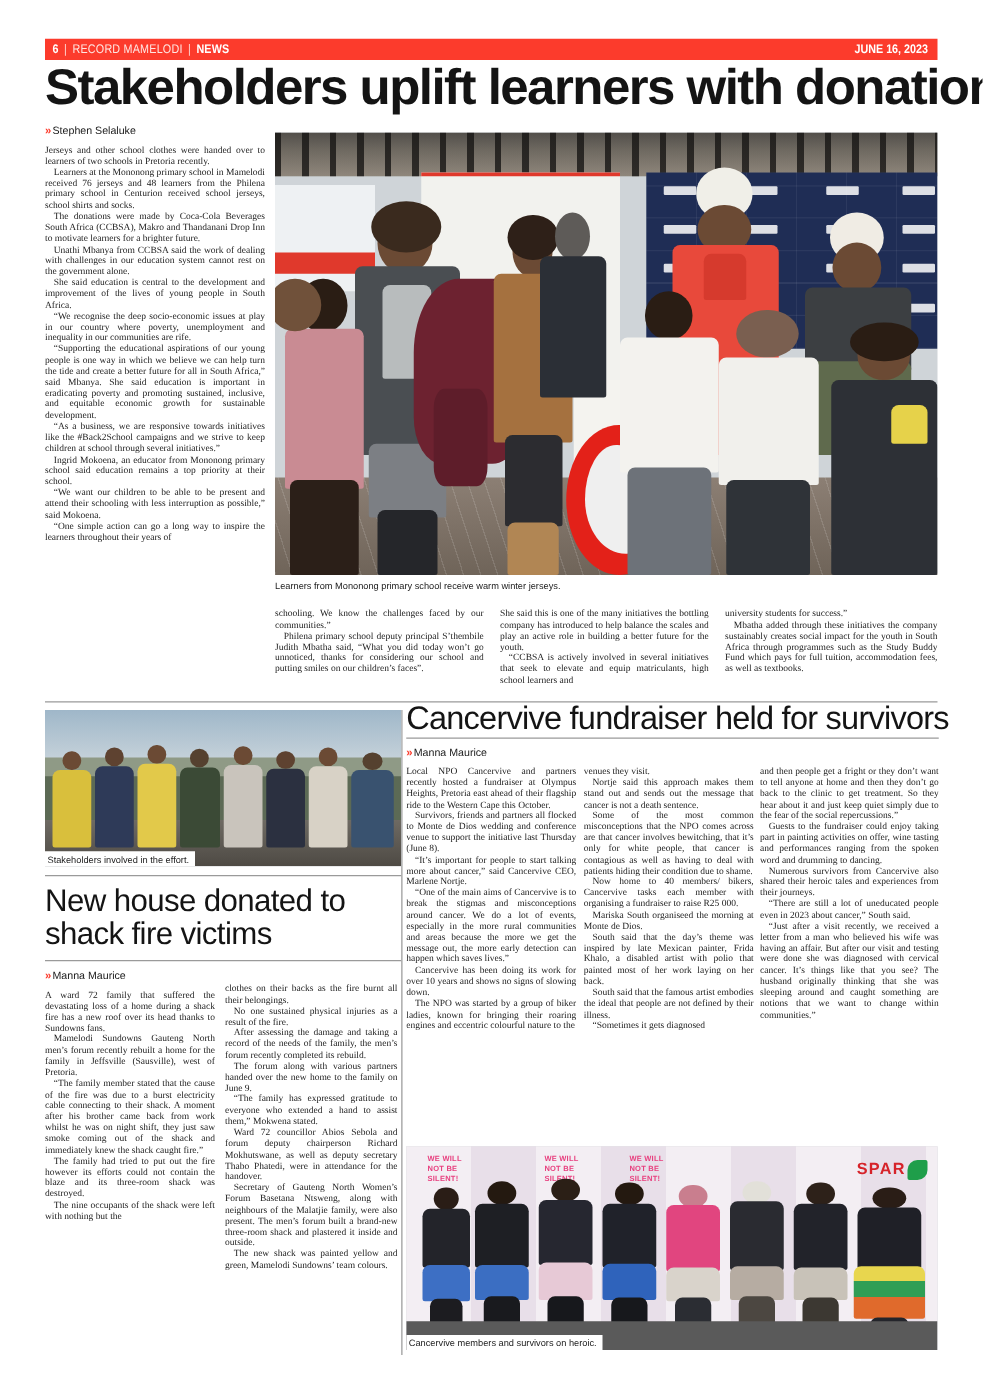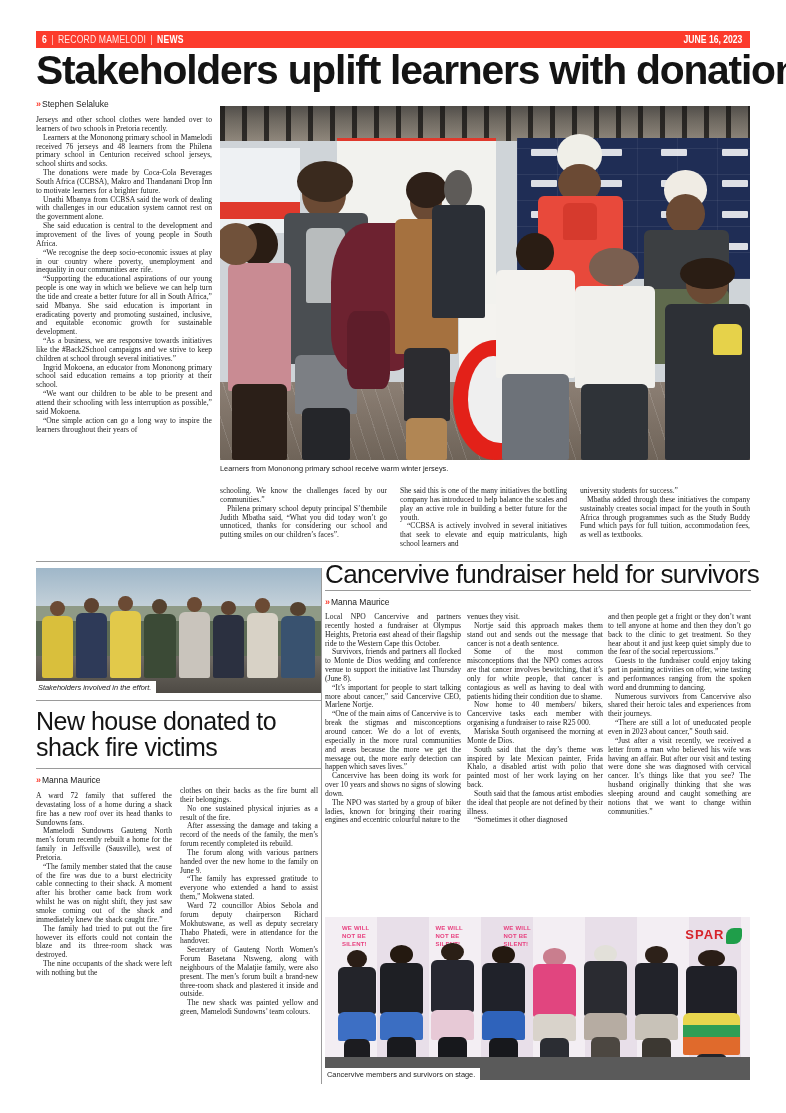--- a/index.html
+++ b/index.html
@@ -91,21 +91,21 @@
     white-space: nowrap;
   }
   .caption-below {
     position: absolute; font-family: "Liberation Sans", sans-serif;
     font-size: 7.4px; color: #1b1b1b; white-space: nowrap;
   }
 
   
   #photo-main { left: 220px; top: 106px; width: 530px; height: 354px; }
   
-  #photo-stakeholders { left: 36px; top: 568px; width: 285px; height: 125px; font-style: italic; }
+  #photo-stakeholders { left: 36px; top: 568px; width: 285px; height: 125px; }
   
   #photo-cancervive { left: 325px; top: 917px; width: 425px; height: 163px; }
 
   
   .rule { position: absolute; background: #9a9a9a; height: 1px; }
   #rule-a1-bottom { left: 36px; top: 561px; width: 714px; }
   #rule-a2-left { left: 321px; top: 568px; width: 1px; height: 516px;
     background: #9a9a9a; }
   #rule-a3-top { left: 36px; top: 700px; width: 285px; }
   #rule-a2-head { left: 325px; top: 590px; width: 426px; }
@@ -399,21 +399,21 @@
       <p>The NPO was started by a group of biker ladies, known for bringing their roaring engines and eccentric colourful nature to the</p>
     </div>
   <div class="col a2c2">
       <p class="first">venues they visit.</p>
       <p>Nortje said this approach makes them stand out and sends out the message that cancer is not a death sentence.</p>
       <p>Some of the most common misconceptions that the NPO comes across are that cancer involves bewitching, that it’s only for white people, that cancer is contagious as well as having to deal with patients hiding their condition due to shame.</p>
       <p>Now home to 40 members/ bikers, Cancervive tasks each member with organising a fundraiser to raise R25 000.</p>
       <p>Mariska South organiseed the morning at Monte de Dios.</p>
       <p>South said that the day’s theme was inspired by late Mexican painter, Frida Khalo, a disabled artist with polio that painted most of her work laying on her back.</p>
       <p>South said that the famous artist embodies the ideal that people are not defined by their illness.</p>
-      <p>“Sometimes it other diagnosed</p>
+      <p>“Sometimes it gets diagnosed</p>
     </div>
   <div class="col a2c3">
       <p class="first">and then people get a fright or they don’t want to tell anyone at home and then they don’t go back to the clinic to get treatment. So they hear about it and just keep quiet simply due to the fear of the social repercussions.”</p>
       <p>Guests to the fundraiser could enjoy taking part in painting activities on offer, wine tasting and performances ranging from the spoken word and drumming to dancing.</p>
       <p>Numerous survivors from Cancervive also shared their heroic tales and experiences from their journeys.</p>
       <p>“There are still a lot of uneducated people even in 2023 about cancer,” South said.</p>
       <p>“Just after a visit recently, we received a letter from a man who believed his wife was having an affair. But after our visit and testing were done she was diagnosed with cervical cancer. It’s things like that you see? The husband originally thinking that she was sleeping around and caught something are notions that we want to change within communities.”</p>
     </div>
 
   <div class="photo" id="photo-cancervive">
@@ -478,21 +478,21 @@
       </div>
       <div class="person" style="left:85%; top:20%; width:12%; height:76%;">
         <div class="p-head" style="left:24%; top:0; width:52%; height:14%; background:#2a1d16;"></div>
         <div class="p-body" style="left:0; top:13%; width:100%; height:40%; background:#1f2027;"></div>
         <div class="p-body" style="left:-6%; top:51%; width:112%; height:34%;
              background:linear-gradient(180deg,#e8d64e 0 28%,#2f9e55 28% 58%,#e06a2c 58% 100%);"></div>
         <div class="p-body" style="left:20%; top:84%; width:60%; height:16%; background:#24252b;"></div>
       </div>
       <div class="stage"></div>
     </div>
-    <div class="caption">Cancervive members and survivors on stage.</div>
+    <div class="caption">Cancervive members and survivors on heroic.</div>
   </div>
 
   <div class="rule" id="rule-a3-top"></div>
   <div class="headline-3">
     <div>New house donated to</div>
     <div>shack fire victims</div>
   </div>
   <div class="rule" id="rule-a3-head"></div>
 
   <div class="byline byline-3">

